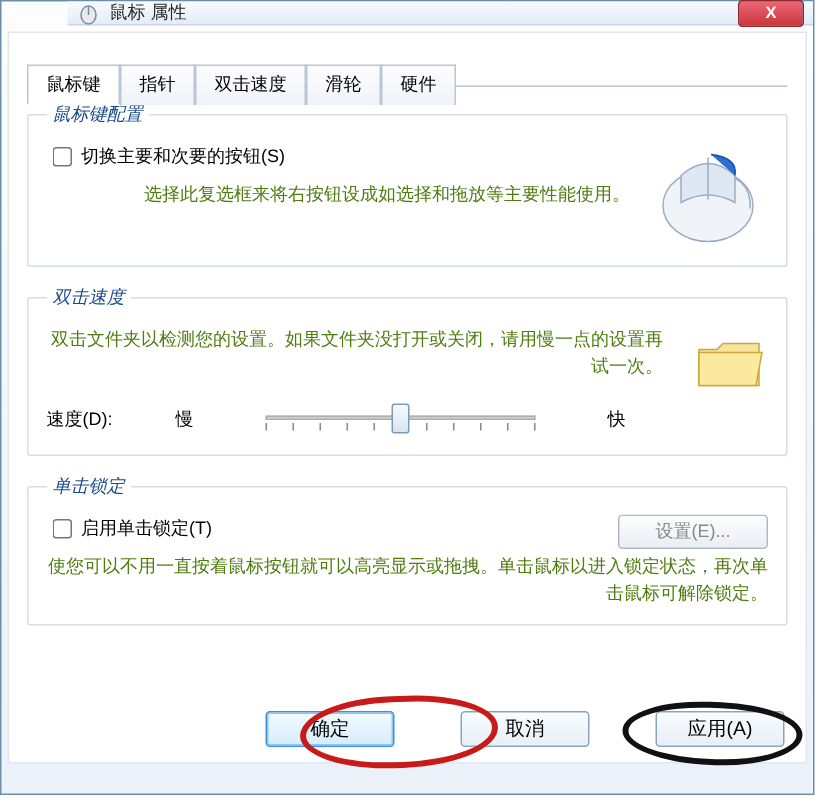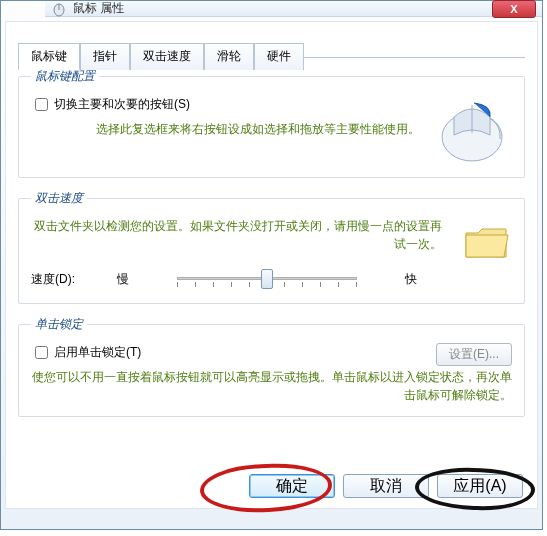--- a/index.html
+++ b/index.html
@@ -123,39 +123,40 @@
   .slider-thumb {
     position: absolute; top: 2px; left: 50%;
     transform: translateX(-50%);
     width: 12px; height: 20px;
     background: linear-gradient(#f7fbff, #d6e4f3);
     border: 1px solid #7a9ab8;
     border-radius: 2px;
   }
   .settings-btn {
     float: right;
-    padding: 2px 12px;
+    padding: 2px 24px;
     border: 1px solid #b0b8c2;
     background: linear-gradient(#fdfdfe, #e9eef4);
     color: #888;
     border-radius: 3px;
     cursor: default;
   }
   .bottom-buttons {
     position: absolute;
     right: 14px; bottom: 10px;
     display: flex; gap: 8px;
   }
   .bottom-buttons button {
     width: 86px; height: 24px;
     border: 1px solid #8aa4c0;
     border-radius: 3px;
     background: linear-gradient(#fafdff, #e6eef7);
     cursor: pointer;
-    font-size: 16px;
+    font-size: 13px;
+    margin-left: 36px;
   }
   .bottom-buttons button.primary {
     border-color: #3f91d8;
     box-shadow: 0 0 0 1px #8ec7f5 inset;
     background: linear-gradient(#f2faff, #d6ecfc);
   }
   .annot-red {
     position: absolute;
     left: 194px; bottom: -4px;
     width: 132px; height: 48px;

